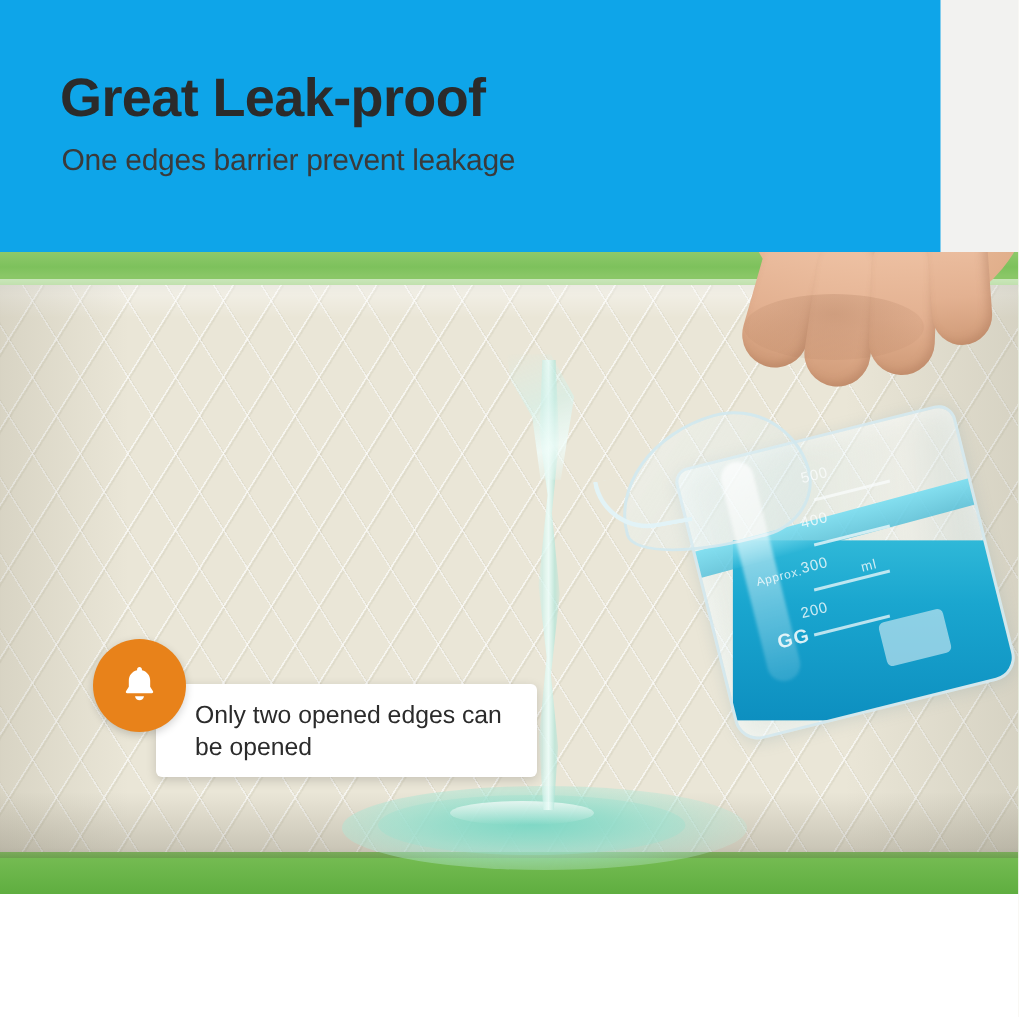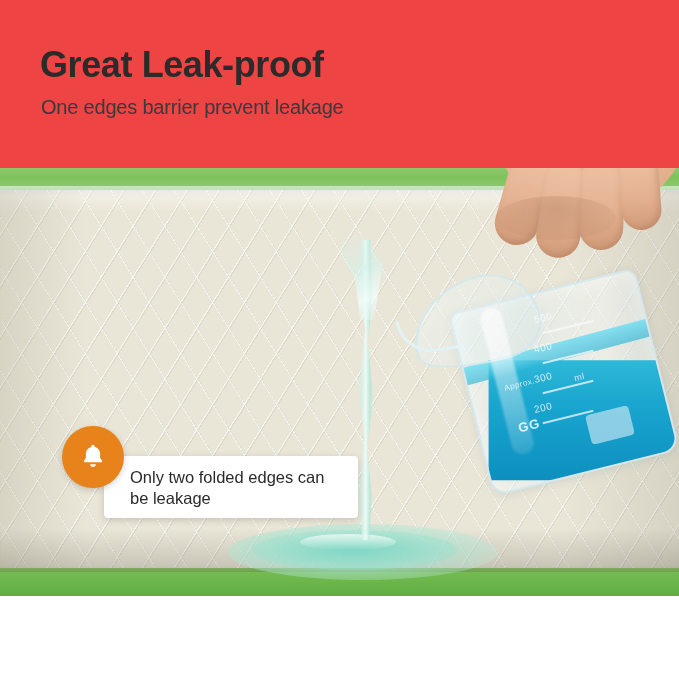--- a/index.html
+++ b/index.html
@@ -15,23 +15,23 @@
     width: 679px;
     height: 679px;
     overflow: hidden;
     background: #f2f2f0;
   }
 
   
   .header-band {
     position: absolute;
     left: 0; top: 0;
-    width: 679px;
+    width: 627px;
     height: 172px;
-    background: #ef4444;
+    background: #0ea5e9;
   }
   .headline {
     position: absolute;
     left: 40px;
     top: 44px;
     font-size: 36px;
     font-weight: bold;
     color: #2b2b2b;
     letter-spacing: -0.4px;
     white-space: nowrap;
@@ -408,21 +408,21 @@
     <div class="hand">
       <div class="palm"></div>
       <div class="finger f1"></div>
       <div class="finger f2"></div>
       <div class="finger f3"></div>
       <div class="finger f4"></div>
       <div class="thumb-shadow"></div>
     </div>
 
     <div class="callout">
-      <div class="callout-text">Only two folded edges can be leakage</div>
+      <div class="callout-text">Only two opened edges can be opened</div>
     </div>
     <div class="badge">
       <svg class="bell" viewBox="0 0 24 24">
         <path d="M12 2.6c-.72 0-1.3.58-1.3 1.3v.5C8.1 4.96 6.3 7.2 6.3 9.9v3.3l-1.5 2.3c-.3.47.03 1.1.6 1.1h13.2c.56 0 .9-.63.6-1.1l-1.5-2.3V9.9c0-2.7-1.8-4.94-4.4-5.5v-.5c0-.72-.58-1.3-1.3-1.3z" fill="#ffffff"></path>
         <path d="M9.6 18.2c.2 1.3 1.25 2.2 2.4 2.2s2.2-.9 2.4-2.2H9.6z" fill="#ffffff"></path>
       </svg>
     </div>
   </div>
 
   <div class="footer-band"></div>

